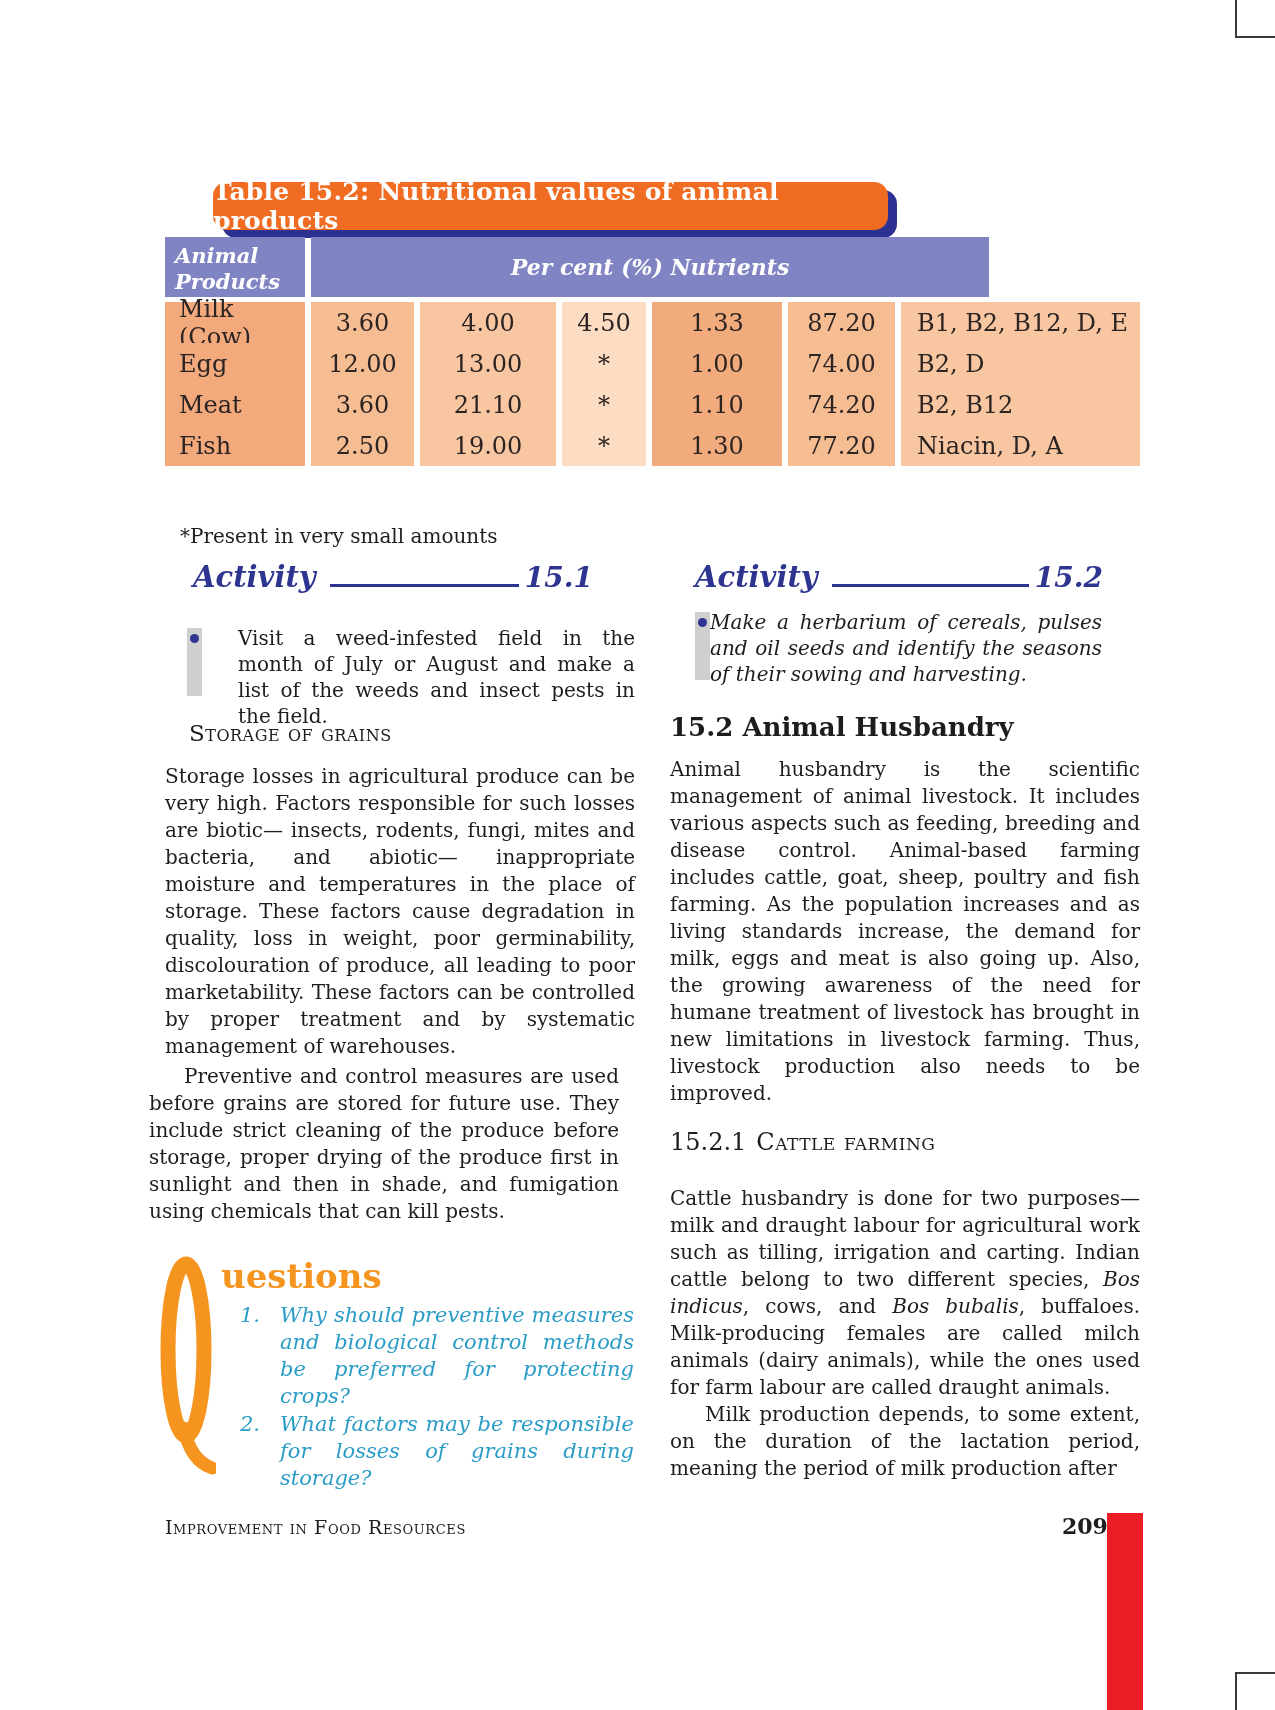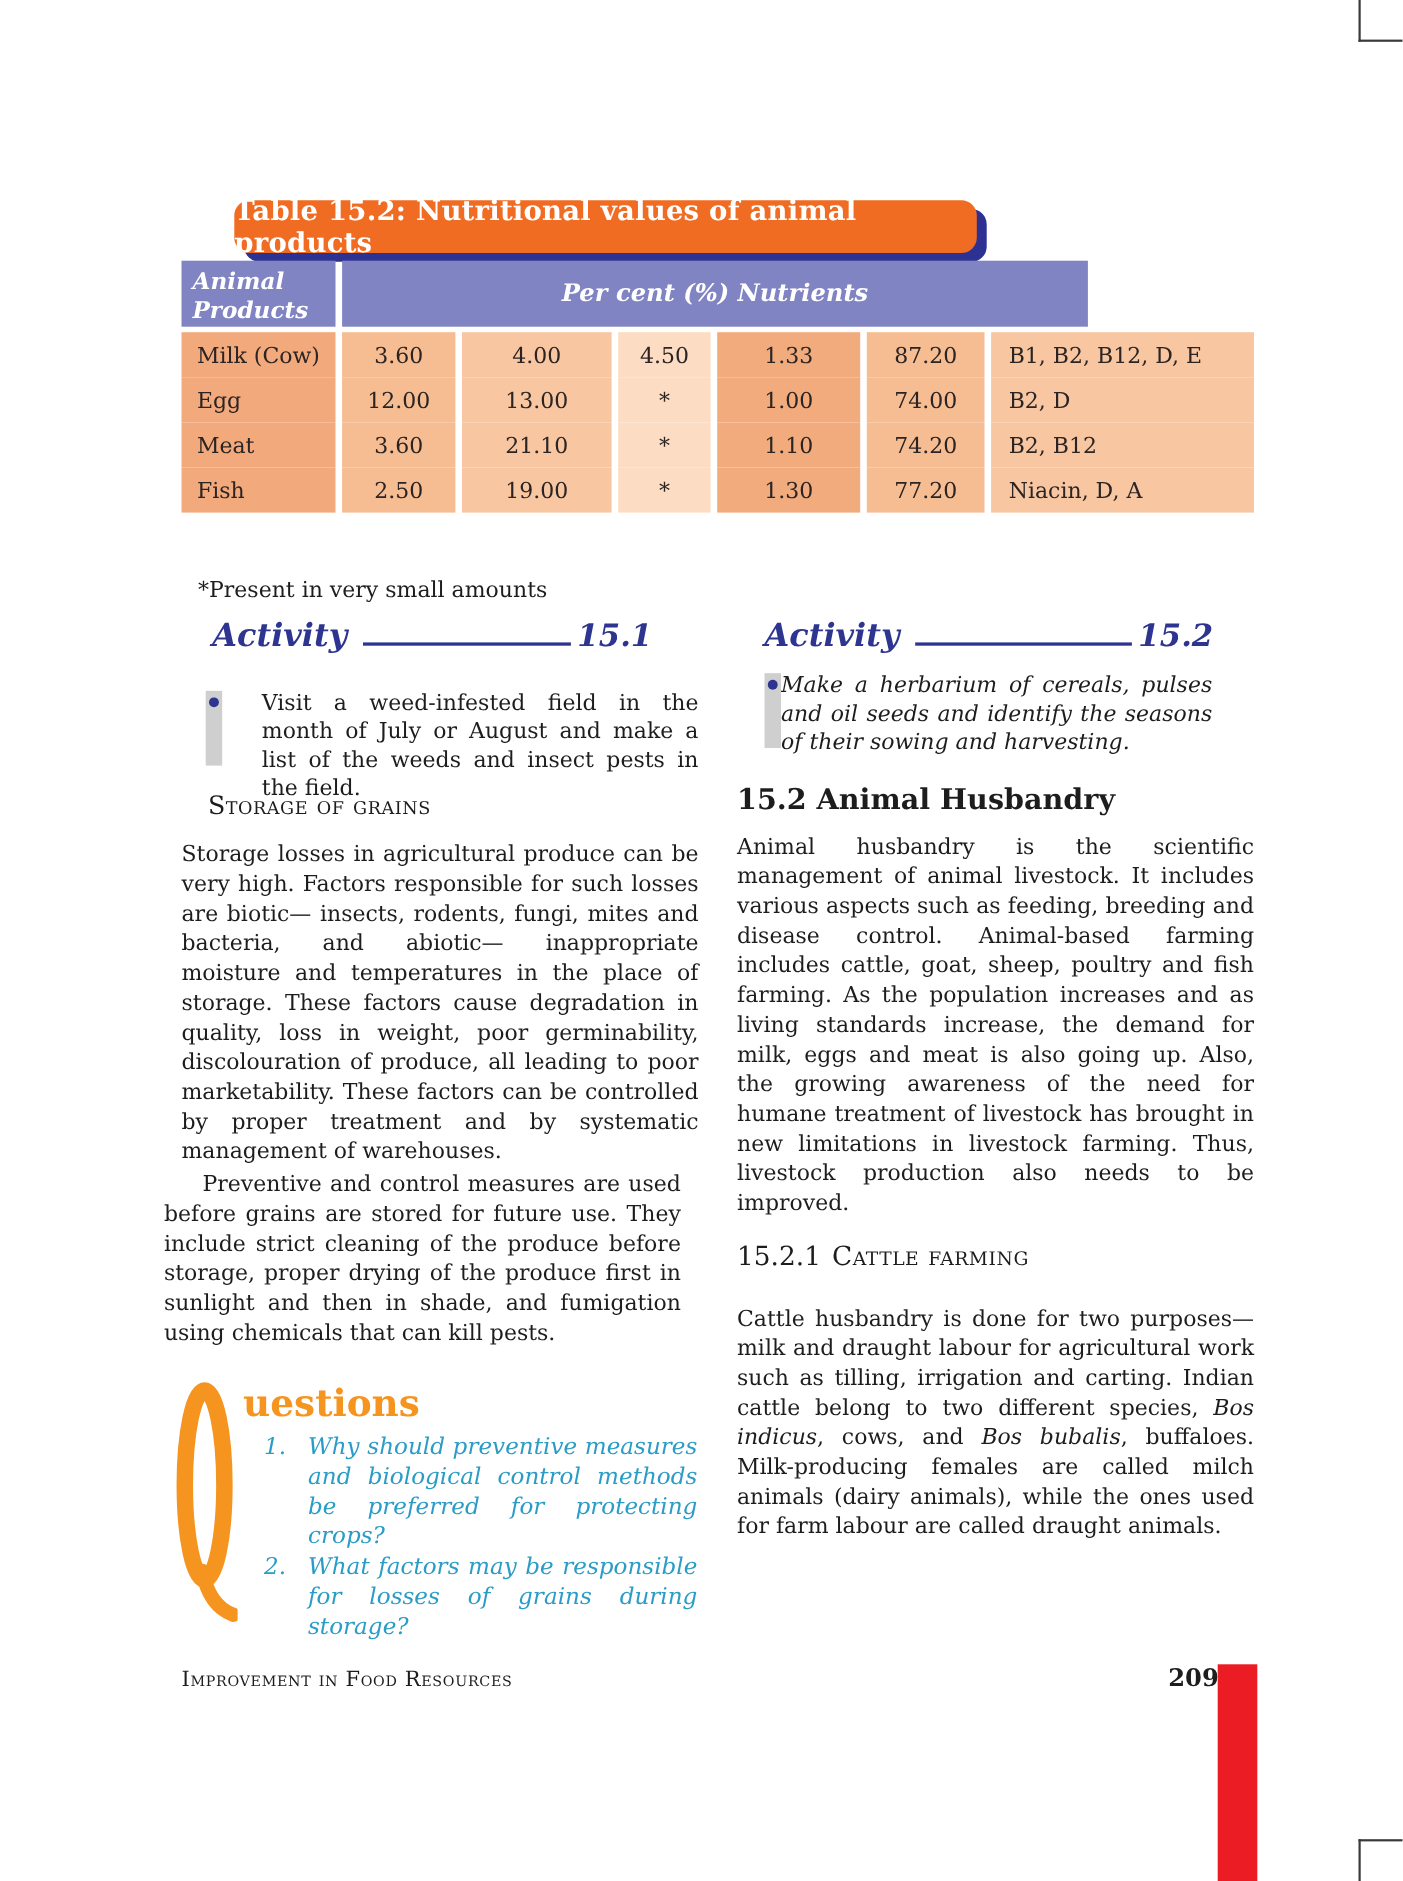--- a/index.html
+++ b/index.html
@@ -10,21 +10,21 @@
     border-radius:14px;box-shadow:9px 8px 0 0 #2d3192;display:flex;align-items:center;justify-content:center;}
   .title-box span{color:#fff;font-weight:bold;font-size:25px;letter-spacing:.2px;}
 
   
   .ntable{position:absolute;left:165px;top:237px;width:824px;}
   .purple-band{display:flex;gap:6px;height:60px;margin-bottom:5px;}
   .purple-band .pc{background:#8184c2;color:#fff;font-style:italic;font-weight:bold;}
   .pc.first{width:140px;flex:none;font-size:21px;line-height:26px;padding:6px 0 0 10px;box-sizing:border-box;}
   .pc.rest{flex:1;display:flex;align-items:center;justify-content:center;font-size:22px;}
   .trow{display:flex;gap:6px;}
-  .cell{flex:none;display:flex;align-items:center;justify-content:center;font-size:20px;color:#2b2423;}
+  .cell{flex:none;display:flex;align-items:center;justify-content:center;font-size:24px;color:#2b2423;}
   .w0{width:140px}.w1{width:103px}.w2{width:136px}.w3{width:84px}.w4{width:130px}.w5{width:107px}.w6{width:239px}
   .c0{background:#f2a97c}.c1{background:#f6bc92}.c2{background:#f8c7a2}.c3{background:#fcdcc3}
   .c4{background:#f2ab7d}.c5{background:#f6bc92}.c6{background:#f8c7a2}
   .hrow .cell{height:42px;font-weight:bold;font-size:21px;color:#171717;}
   .drow .cell{height:41px;}
   .cell.left{justify-content:flex-start;padding-left:14px;box-sizing:border-box;}
   .cell.vleft{justify-content:flex-start;padding-left:16px;box-sizing:border-box;}
 
   .footnote{position:absolute;left:180px;top:524px;font-size:20px;}
 
@@ -180,17 +180,18 @@
 </div>
 
 <div class="head-husbandry">15.2 Animal Husbandry</div>
 <div class="colpara p-husbandry">Animal husbandry is the scientific management of animal livestock. It includes various aspects such as feeding, breeding and disease control. Animal-based farming includes cattle, goat, sheep, poultry and fish farming. As the population increases and as living standards increase, the demand for milk, eggs and meat is also going up. Also, the growing awareness of the need for humane treatment of livestock has brought in new limitations in livestock farming. Thus, livestock production also needs to be improved.</div>
 
 <div class="head-cattle">
   <span class="num">15.2.1</span><span class="sc">Cattle farming</span>
 </div>
 <div class="colpara p-cattle">
   <p><span>Cattle husbandry is done for two purposes— milk and draught labour for agricultural work such as tilling, irrigation and carting. Indian cattle belong to two different species, </span><span class="it">Bos indicus</span><span>, cows, and </span><span class="it">Bos bubalis</span><span>, buffaloes. Milk-producing females are called milch animals (dairy animals), while the ones used for farm labour are called draught animals.</span></p>
+  <p class="ind">Milk production depends, to some extent, on the duration of the lactation period, meaning the period of milk production after</p>
 </div>
 
 <div class="footer-left">Improvement in Food Resources</div>
 <div class="pagenum">209</div>
 <div class="redbar"></div>
 
 </body></html>

